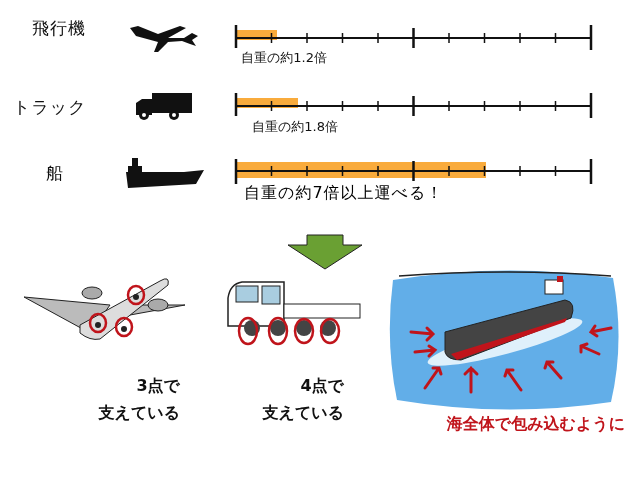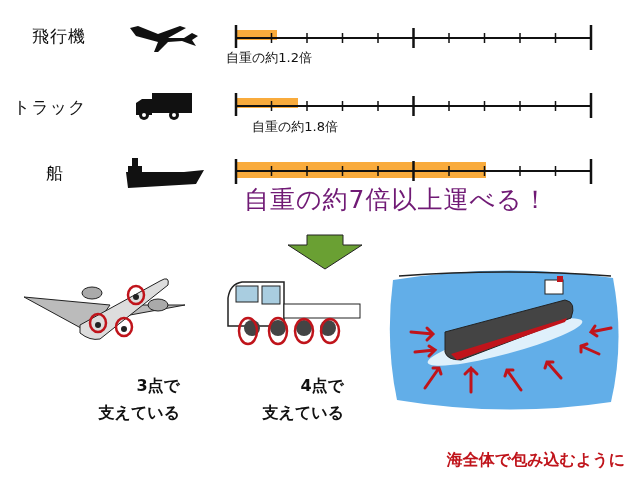--- a/index.html
+++ b/index.html
@@ -1,27 +1,27 @@
 <!DOCTYPE html>
 <html><head>
 <meta charset="utf-8">
 <style>
   html,body{margin:0;padding:0;background:#fff;}
   body{width:640px;height:480px;position:relative;overflow:hidden;font-family:"DejaVu Sans","Liberation Sans",sans-serif;color:#111;}
   .abs{position:absolute;}
   .label{font-size:17px;letter-spacing:1px;}
   .axis-label{font-size:13px;}
-  .red-big{font-size:25px;color:#701a75;letter-spacing:1px;}
+  .red-big{font-size:16px;color:#000000;letter-spacing:1px;}
   .caption{font-size:16px;font-weight:bold;text-align:right;line-height:27px;}
-  .caption-red{color:#c0141b;margin-top:36px;}
+  .caption-red{color:#c0141b;}
 </style>
 </head>
 <body>
 
-<div class="abs label" style="left:32px;top:25px">飛行機</div>
+<div class="abs label" style="left:32px;top:17px">飛行機</div>
 <div class="abs label" style="left:13px;top:96px">トラック</div>
 <div class="abs label" style="left:46px;top:162px">船</div>
 
 <svg class="abs" style="left:128px;top:22px" width="72" height="34">
   <path d="M2 6 L10 4 L30 12 L52 4 L58 6 L40 16 L56 16 L64 11 L70 14 L64 18 L68 24 L62 22 L54 19 L40 20 L30 30 L26 30 L30 20 L8 14 Z" fill="#111"></path>
 </svg>
 <svg class="abs" style="left:132px;top:91px" width="62" height="30">
   <rect x="20" y="2" width="40" height="20" fill="#111"></rect>
   <path d="M4 12 L10 8 L20 8 L20 24 L4 24 Z" fill="#111"></path>
   <circle cx="12" cy="24" r="5" fill="#111"></circle>
@@ -85,21 +85,21 @@
         <line x1="183.5" y1="5" x2="183.5" y2="25" stroke-width="2.5"></line>
         <line x1="219" y1="10" x2="219" y2="20"></line>
         <line x1="254.5" y1="10" x2="254.5" y2="20"></line>
         <line x1="290" y1="10" x2="290" y2="20"></line>
         <line x1="325.5" y1="10" x2="325.5" y2="20"></line>
         <line x1="361" y1="3" x2="361" y2="28" stroke-width="2.5"></line>
     </g>
   </g>
 </svg>
 
-<div class="abs axis-label" style="left:226px;top:49px">自重の約1.2倍</div>
+<div class="abs axis-label" style="left:241px;top:49px">自重の約1.2倍</div>
 <div class="abs axis-label" style="left:252px;top:118px">自重の約1.8倍</div>
 <div class="abs red-big" style="left:244px;top:183px">自重の約7倍以上運べる！</div>
 
 <svg class="abs" style="left:285px;top:233px" width="80" height="38">
   <path d="M22 2 L58 2 L58 12 L77 12 L40 36 L3 12 L22 12 Z" fill="#6aa033" stroke="#222" stroke-width="1"></path>
 </svg>
 
 <svg class="abs" style="left:20px;top:275px" width="170" height="70">
   <path d="M4 22 L90 30 L70 58 L4 22 Z" fill="#bbb" stroke="#222"></path>
   <path d="M110 30 L165 30 L110 40 Z" fill="#bbb" stroke="#222"></path>

